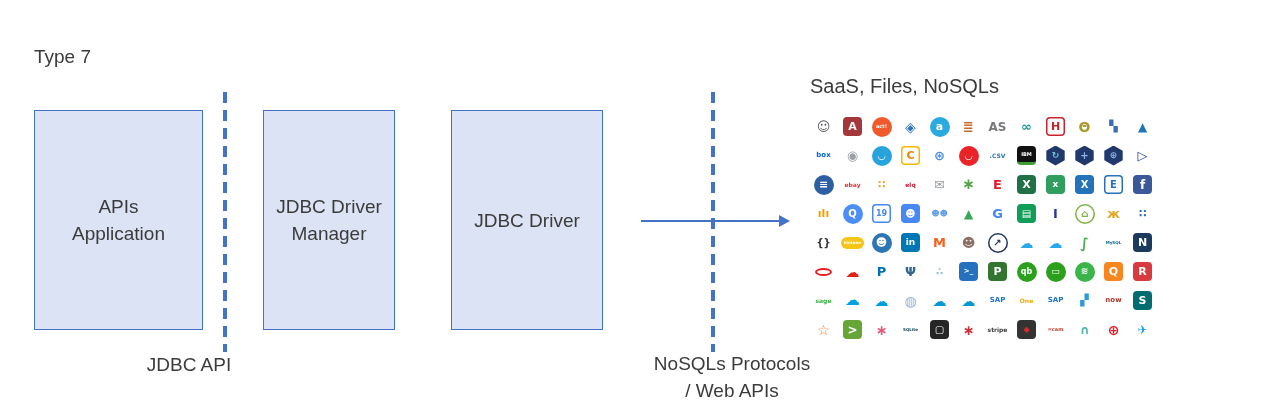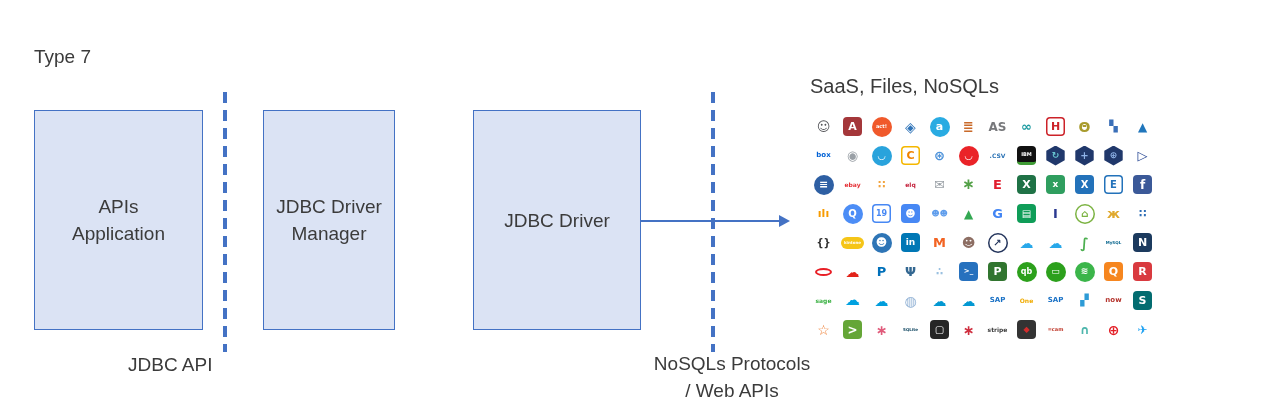--- a/index.html
+++ b/index.html
@@ -4,28 +4,28 @@
 <style>
   html,body{margin:0;padding:0}
   body{width:1280px;height:408px;position:relative;background:#ffffff;overflow:hidden;
        font-family:"Liberation Sans",sans-serif;color:#3b3b3b}
   .box{position:absolute;top:110px;height:220px;background:#dbe3f4;border:1.8px solid #4472c4;
        display:flex;align-items:center;justify-content:center;text-align:center;
        font-size:19px;line-height:27px;color:#3b3b3b;box-sizing:border-box}
   .box .t{max-width:132px}
   #box1{left:34px;width:169px}
   #box2{left:263px;width:132px}
-  #box3{left:473px;width:168px}
+  #box3{left:451px;width:152px}
   .dash{position:absolute;top:92px;width:3.5px;height:260px;
         background:repeating-linear-gradient(to bottom,#4472c4 0 11px,transparent 11px 18px)}
   #dash1{left:223px}
   #dash2{left:711px}
   .lbl{position:absolute;font-size:19px;color:#3b3b3b;white-space:pre-line}
   #type5{left:34px;top:46px}
-  #jdbcapi{left:128px;top:354px;width:122px;text-align:left}
+  #jdbcapi{left:128px;top:354px;width:122px;text-align:center}
   #nativep{left:631px;top:350px;width:202px;text-align:center;line-height:27px}
   #saastitle{left:810px;top:75px;font-size:20px}
   #arrowline{position:absolute;left:641px;top:220px;width:140px;height:2.4px;background:#4472c4}
   #arrowhead{position:absolute;left:779px;top:214.5px;width:0;height:0;
              border-left:11px solid #4472c4;border-top:6.5px solid transparent;border-bottom:6.5px solid transparent}
   #grid{position:absolute;left:809px;top:112px;width:348px;display:grid;
         grid-template-columns:repeat(12,1fr);grid-auto-rows:29px;
         align-items:center;justify-items:center}
   .logo{width:24px;height:24px;display:flex;align-items:center;justify-content:center}
   .s{display:flex;align-items:center;justify-content:center;font-weight:700;line-height:1;

